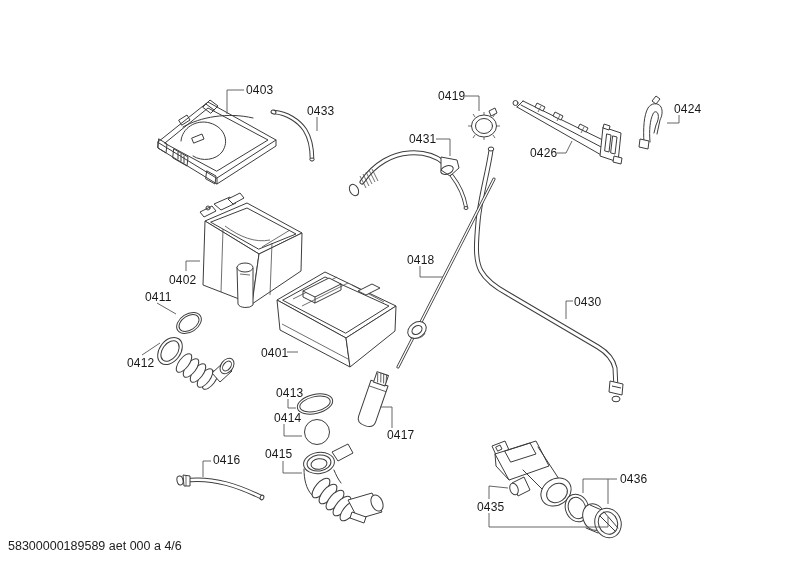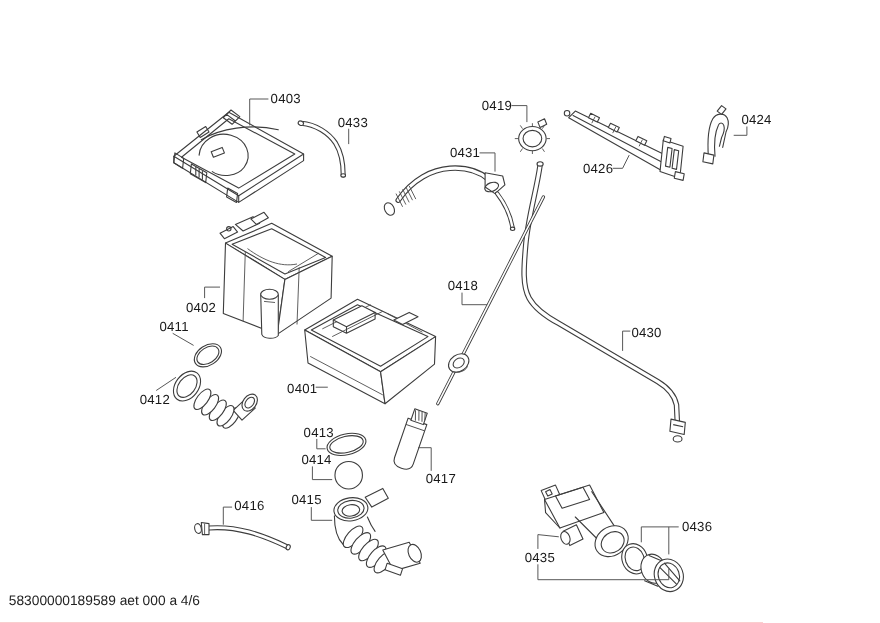--- a/index.html
+++ b/index.html
@@ -1,16 +1,16 @@
 <!DOCTYPE html>
 <html><head>
 <meta charset="utf-8">
 <style>
   html,body{margin:0;padding:0;background:#fff;}
-  #stage{position:relative;width:800px;height:566px;background:#ef4444;overflow:hidden;
+  #stage{position:relative;width:800px;height:566px;background:#e5e5e5;overflow:hidden;
          font-family:"Liberation Sans", sans-serif;}
   svg{display:block;}
   .part{fill:none;stroke:#3d3d3d;stroke-width:1;stroke-linecap:round;stroke-linejoin:round;}
   .partf{fill:#ffffff;stroke:#3d3d3d;stroke-width:1;stroke-linejoin:round;}
   .thin{fill:none;stroke:#4a4a4a;stroke-width:0.8;}
   .leader{fill:none;stroke:#555;stroke-width:0.9;}
   .t-o{fill:none;stroke:#3d3d3d;stroke-linecap:round;}
   .t-i{fill:none;stroke:#ffffff;stroke-linecap:round;}
   text.lbl{font-size:12px;fill:#181818;letter-spacing:.2px;}
   text.foot{font-size:12.5px;fill:#222;}

